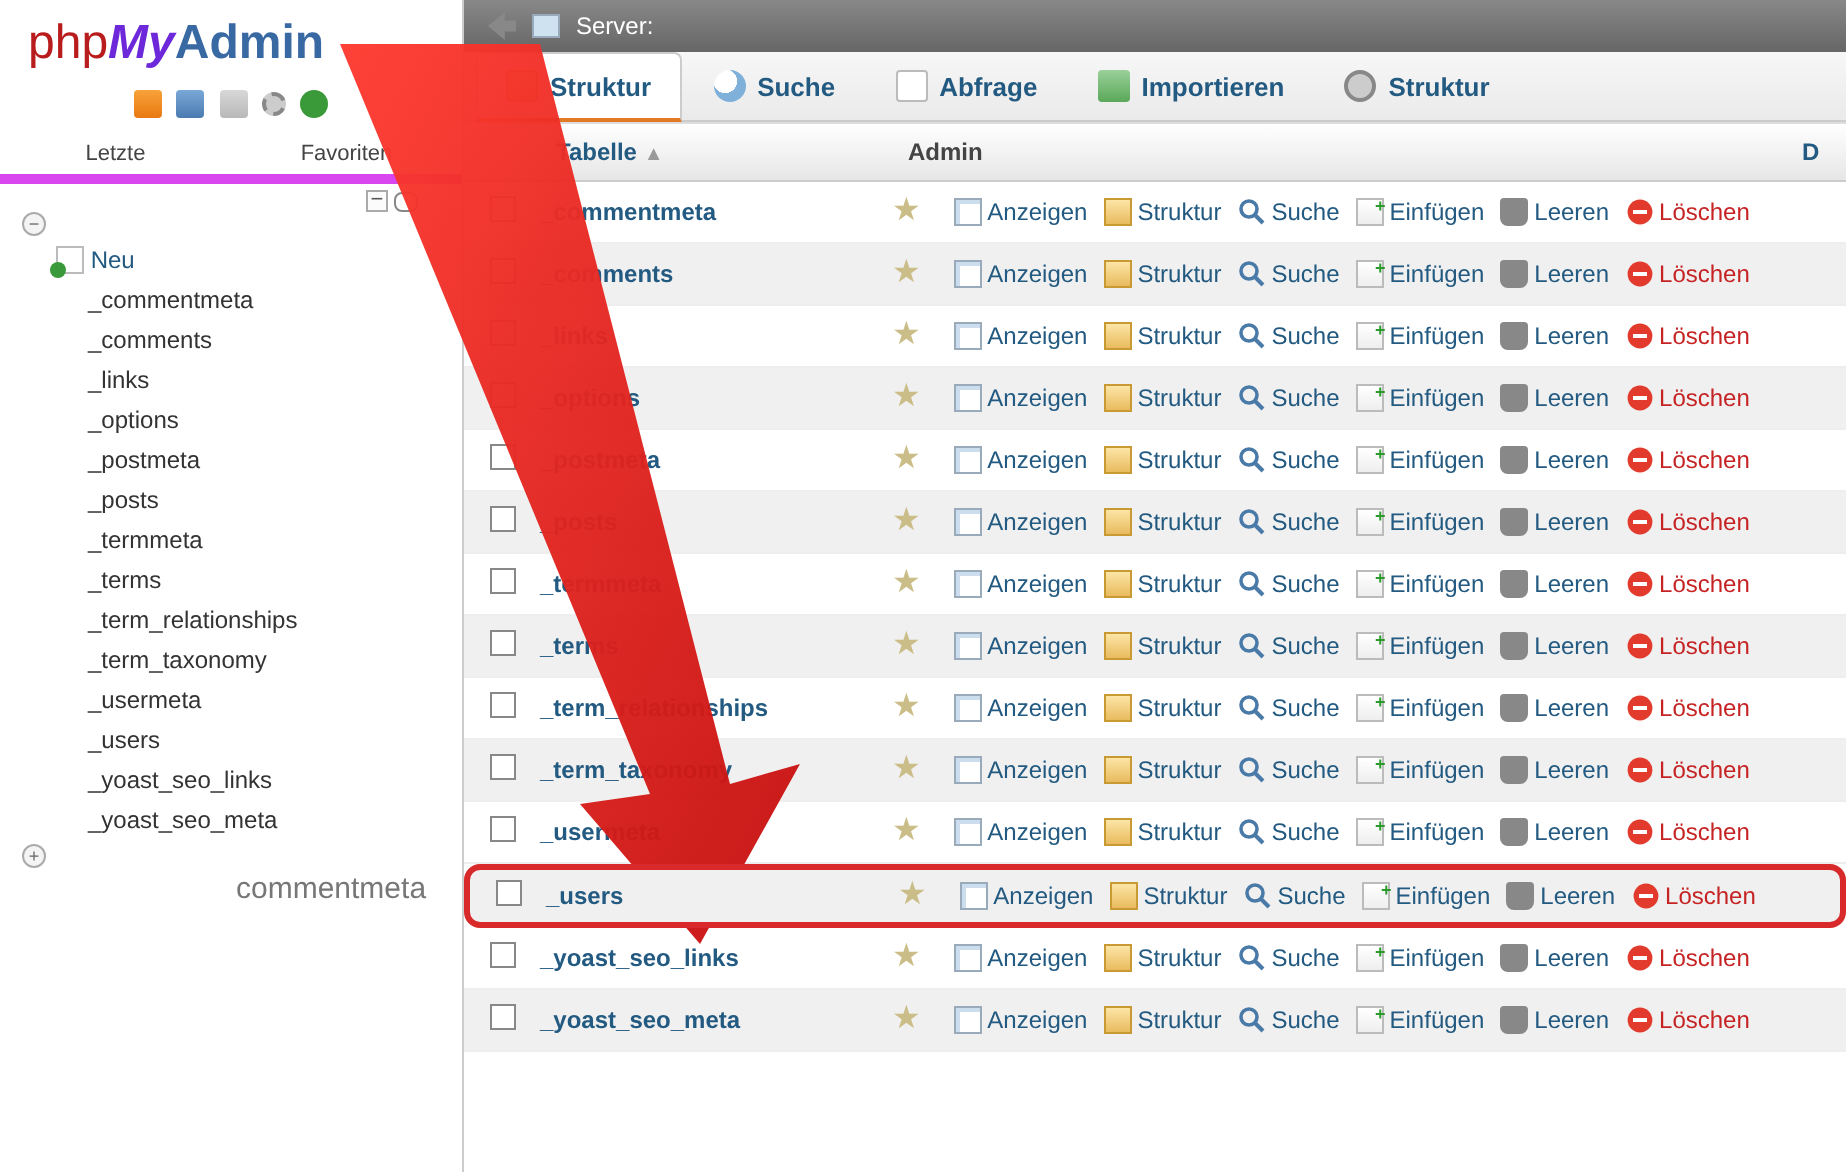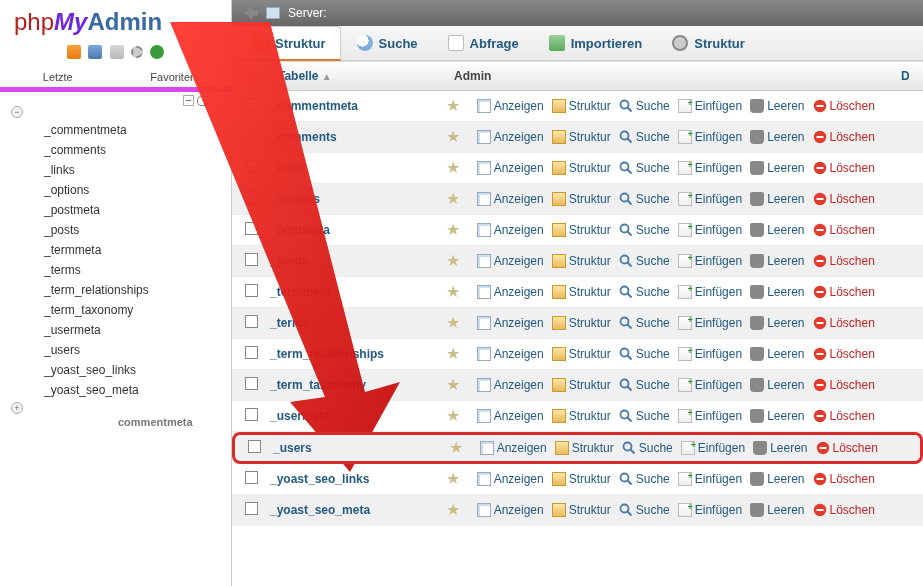--- a/index.html
+++ b/index.html
@@ -65,21 +65,21 @@
 .aic-insert { background: linear-gradient(#fff,#eee); border: 1px solid #bbb; position: relative; }
 .aic-insert::after { content: "+"; position: absolute; right: -2px; top: -2px; color: #2a9a2a; font-weight: bold; font-size: 9px; }
 .aic-empty { background: #888; border-radius: 2px 2px 4px 4px; }
 .aic-drop svg { display: block; }
 .chk { width: 13px; height: 13px; border: 1px solid #888; background: #fff; display: inline-block; }
 .arrow-overlay { position: absolute; top: 12px; left: 150px; width: 260px; height: 480px; pointer-events: none; z-index: 3; }
 .new-ic { width: 14px; height: 14px; background: #fff; border: 1px solid #bbb; position: relative; display: inline-block; }
 .new-ic::after { content: ""; position: absolute; left: -4px; bottom: -3px; width: 8px; height: 8px; background: #3a9a3a; border-radius: 50%; }
 .link-ic { width: 12px; height: 10px; border: 1px solid #888; border-radius: 4px; display: inline-block; }
 .minus-ic { width: 11px; height: 11px; border: 1px solid #aaa; background: #fbfbfb; display: inline-block; text-align: center; line-height: 8px; font-size: 11px; color: #555; }
-.footer-bit { color: #777; font-size: 11px; padding-left: 110px; font-weight: bold; }
+.footer-bit { color: #777; font-size: 15px; padding-left: 110px; }
 </style>
 </head>
 <body>
 
 <div class="layout">
   <div class="sidebar">
     <div class="logo">
       <span class="logo-text">
         <span class="lc">php</span><span class="my">My</span><span class="admin">Admin</span>
       </span>
@@ -97,20 +97,24 @@
     </div>
     <div class="tree">
       <div class="tree-row" style="position:relative;">
         <span class="tree-toggle">
             <span class="minus-ic">−</span>
             <span class="link-ic"></span>
           </span>
       </div>
       <div class="tree-row" style="position:relative; height:16px;">
         <span class="tree-ctrl">−</span>
+      </div>
+      <div class="tree-row tree-new">
+        <span class="new-ic"></span>&nbsp;
+        <span>Neu</span>
       </div>
       <div id="tree-tables">
           <div class="tree-table">_commentmeta</div>
           <div class="tree-table">_comments</div>
           <div class="tree-table">_links</div>
           <div class="tree-table">_options</div>
           <div class="tree-table">_postmeta</div>
           <div class="tree-table">_posts</div>
           <div class="tree-table">_termmeta</div>
           <div class="tree-table">_terms</div>

